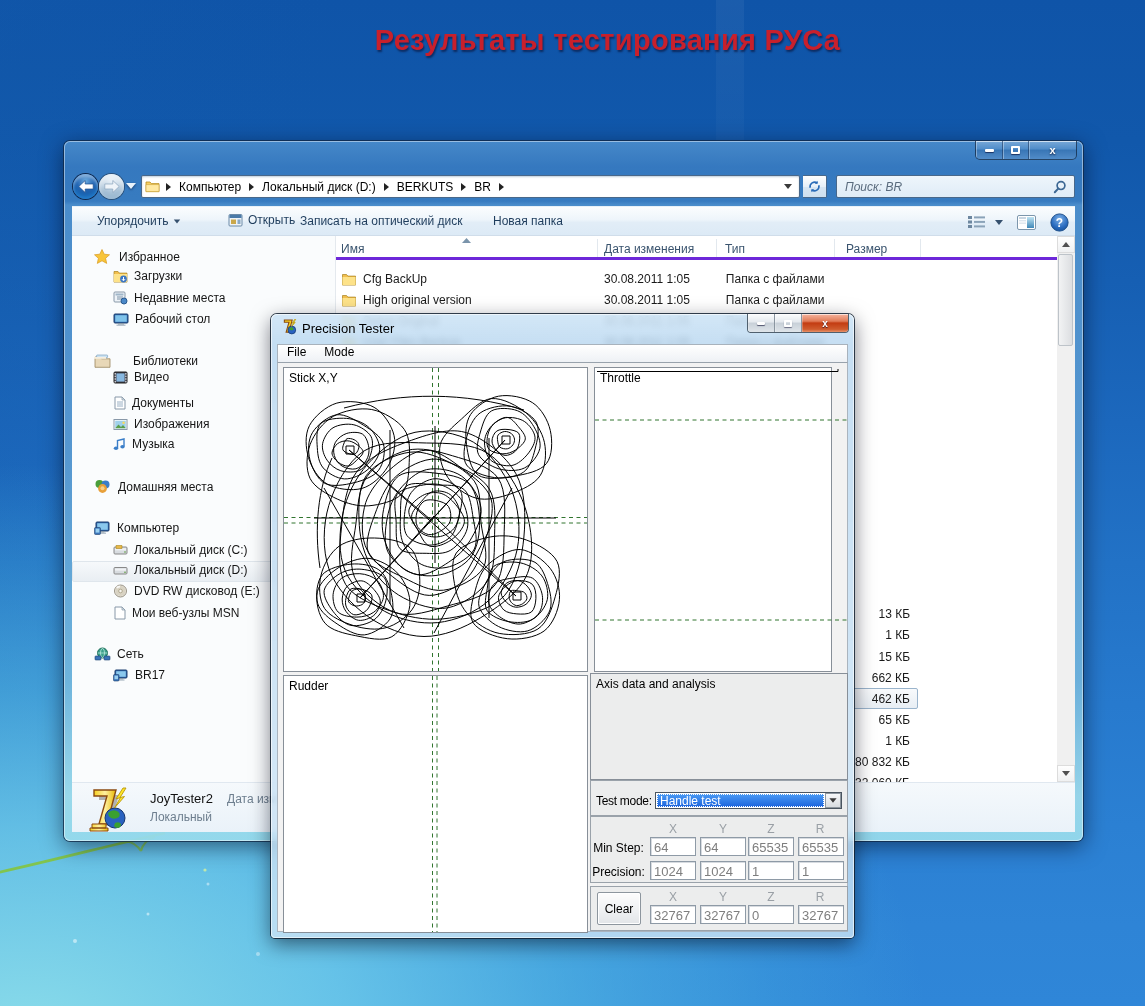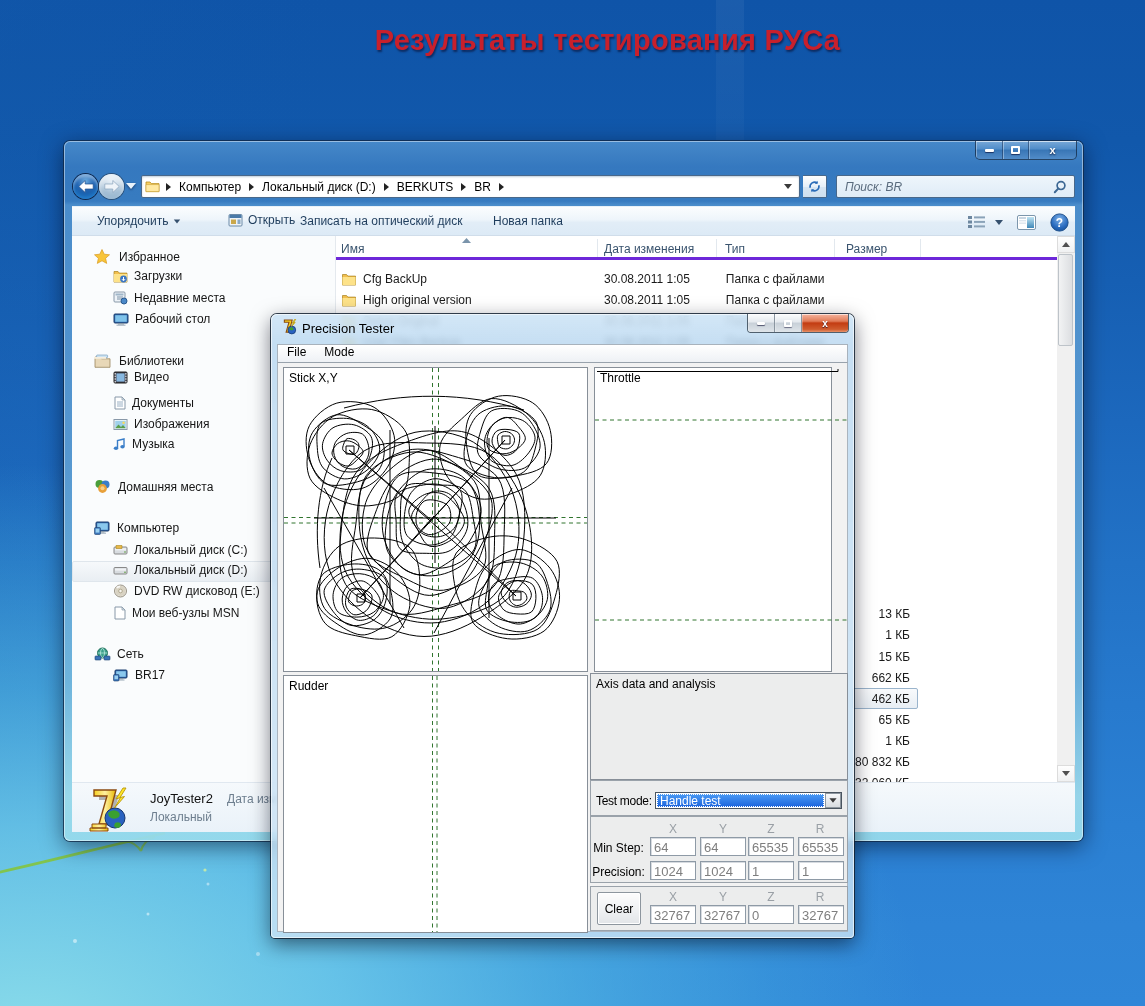--- a/index.html
+++ b/index.html
@@ -235,21 +235,21 @@
             <rect x="2.2" y="2.2" width="11.6" height="6.6" fill="#7fc3ea"></rect>
             <rect x="5" y="10" width="6" height="1.6" fill="#8898a8"></rect>
             <rect x="3.5" y="11.6" width="9" height="1.2" fill="#aab6c2"></rect>
           </svg>Рабочий стол</div>
    <div class="nitem" style="left:22px;top:118px">
           <svg width="17" height="14" viewBox="0 0 17 14">
             <path d="M1,3 h5 l1.5,1.8 H16 v8.5 H1z" fill="#e8d8b8" stroke="#9a865e" stroke-width=".8"></path>
             <rect x="2.6" y="1" width="11" height="2.6" rx=".6" fill="#cde3f2" stroke="#7ba0c0" stroke-width=".7"></rect>
             <rect x="2,3" y="3" width="12" height="1.8" fill="#f6eedd"></rect>
           </svg>
-          <b style="font-weight:normal;margin-left:2px">Библиотеки</b>
+          <b style="font-weight:normal;margin-left:16px">Библиотеки</b>
         </div>
    <div class="nitem" style="left:41px;top:134px"><svg width="15" height="13" viewBox="0 0 15 13">
             <rect x="1" y="1" width="13" height="11" rx="1" fill="#3a3a44" stroke="#222"></rect>
             <rect x="3.4" y="2.4" width="8.2" height="8.2" fill="#88b8e0"></rect>
             <g fill="#d8d8dc">
               <rect x="1.6" y="2" width="1.3" height="1.6"></rect>
               <rect x="1.6" y="4.6" width="1.3" height="1.6"></rect>
               <rect x="1.6" y="7.2" width="1.3" height="1.6"></rect>
               <rect x="1.6" y="9.8" width="1.3" height="1.6"></rect>
               <rect x="12.2" y="2" width="1.3" height="1.6"></rect>

